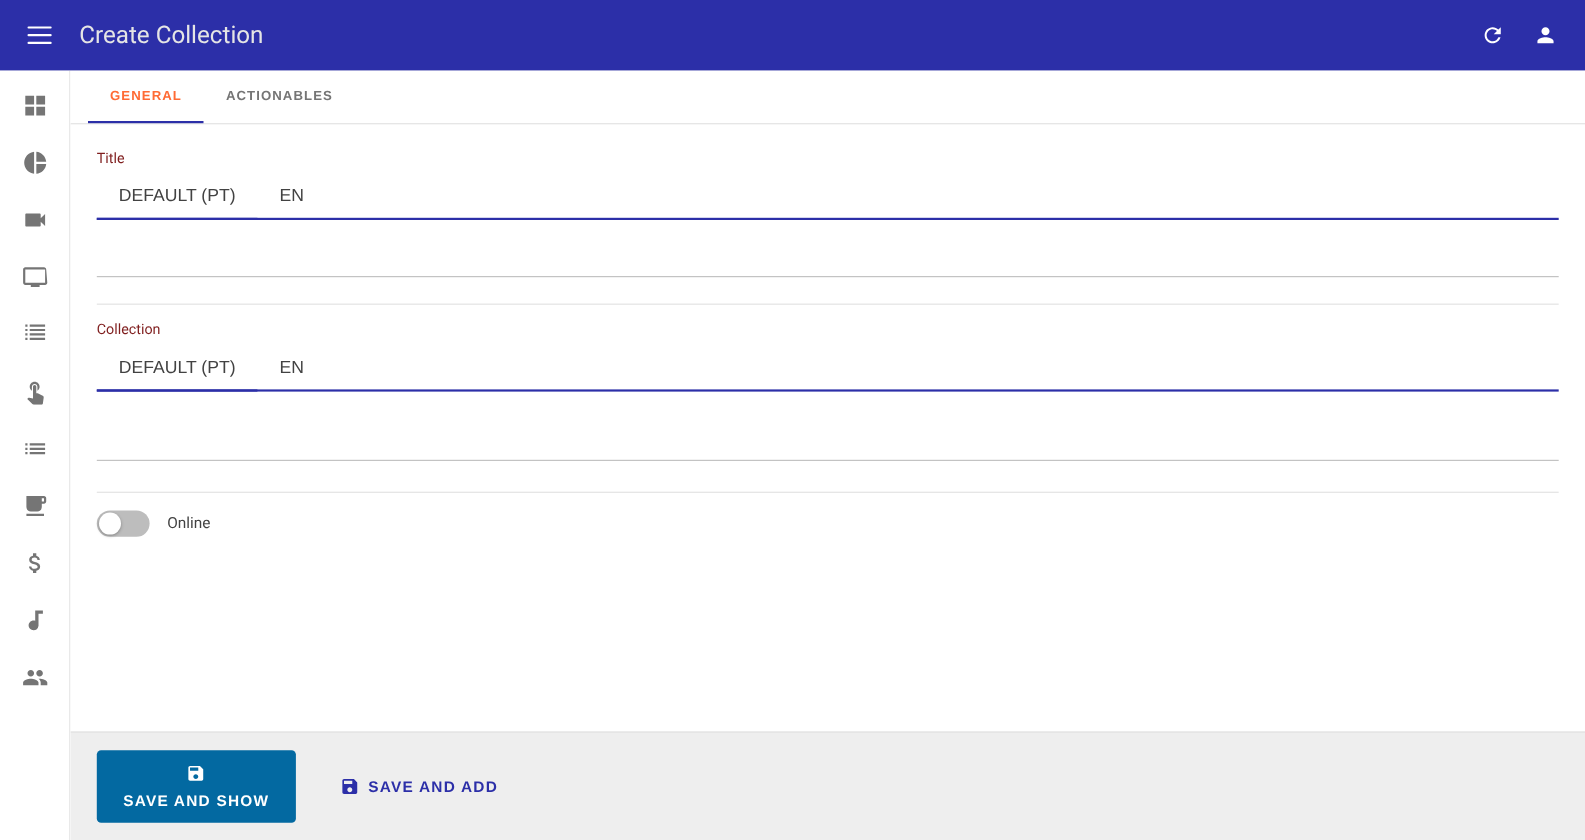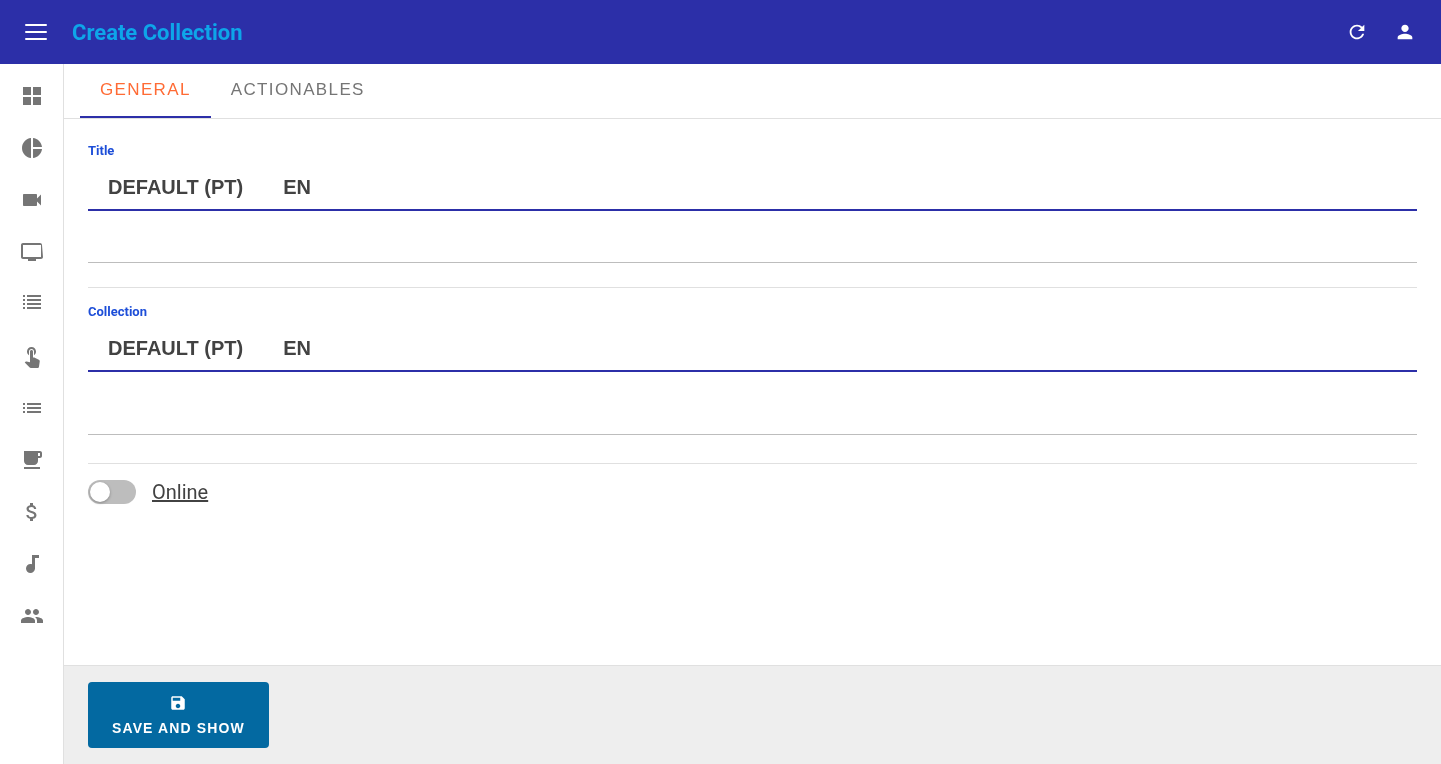--- a/index.html
+++ b/index.html
@@ -18,21 +18,21 @@
     }
     .header-menu-icon {
       width: 40px; height: 40px;
       display: flex; flex-direction: column; justify-content: center; align-items: center; gap: 5px;
       cursor: pointer; margin-right: 16px;
     }
     .header-menu-icon span {
       display: block; width: 22px; height: 2px; background: white; border-radius: 1px;
     }
     .header-title {
-      font-size: 22px; font-weight: 700; flex: 1; color: #0ea5e9;
+      font-size: 22px; font-weight: 400; flex: 1; color: #e5e5e5;
     }
     .header-actions {
       display: flex; align-items: center; gap: 8px;
     }
     .header-icon-btn {
       width: 40px; height: 40px; border-radius: 50%; border: none; background: transparent;
       cursor: pointer; display: flex; align-items: center; justify-content: center; color: white;
     }
     .header-icon-btn svg { fill: white; }
 
@@ -58,44 +58,44 @@
     .main {
       flex: 1; display: flex; flex-direction: column; overflow: hidden; background: white;
     }
 
     
     .tabs {
       display: flex; border-bottom: 1px solid #e0e0e0; background: white;
       padding: 0 16px; flex-shrink: 0;
     }
     .tab {
-      padding: 16px 20px; font-size: 17px; font-weight: 400;
+      padding: 16px 20px; font-size: 12px; font-weight: 700;
       letter-spacing: 0.08em; color: #757575; cursor: pointer; border: none;
       background: transparent; border-bottom: 2px solid transparent;
       text-transform: uppercase; white-space: nowrap;
     }
     .tab.active {
       color: #ff6b35; border-bottom: 2px solid #2c2fa8;
     }
 
     
     .form-area {
       flex: 1; overflow-y: auto; padding: 24px 24px 0 24px;
     }
 
     .field-section { margin-bottom: 24px; }
     .field-label {
-      font-size: 13px; color: #1d4ed8; margin-bottom: 8px; font-weight: 700;
+      font-size: 13px; color: #7f1d1d; margin-bottom: 8px; font-weight: 400;
     }
 
     .lang-tabs {
       display: flex; border-bottom: 2px solid #2c2fa8; margin-bottom: 0;
     }
     .lang-tab {
-      padding: 10px 20px; font-size: 20px; font-weight: 700; cursor: pointer;
+      padding: 10px 20px; font-size: 16px; font-weight: 400; cursor: pointer;
       border: none; background: transparent; color: #424242;
       border-bottom: 2px solid transparent; margin-bottom: -2px;
     }
     .lang-tab.active { border-bottom: 2px solid #2c2fa8; color: #424242; }
 
     .text-input-area {
       width: 100%; border: none; border-bottom: 1px solid #bdbdbd;
       padding: 12px 0; font-size: 16px; outline: none; color: #424242;
       background: transparent; resize: none; min-height: 52px;
     }
@@ -110,21 +110,21 @@
     .toggle input { opacity: 0; width: 0; height: 0; }
     .toggle-slider {
       position: absolute; top: 0; left: 0; right: 0; bottom: 0;
       background: #bdbdbd; border-radius: 12px; transition: 0.2s;
     }
     .toggle-slider::before {
       content: ''; position: absolute; height: 20px; width: 20px;
       left: 2px; bottom: 2px; background: white; border-radius: 50%;
       transition: 0.2s; box-shadow: 0 1px 3px rgba(0,0,0,0.3);
     }
-    .toggle-label { font-size: 20px; color: #424242; text-decoration: underline; }
+    .toggle-label { font-size: 14px; color: #424242; }
 
     
     .footer {
       background: #eeeeee; padding: 16px 24px; display: flex; gap: 16px;
       border-top: 1px solid #e0e0e0; flex-shrink: 0;
     }
     .btn-primary {
       background: #0369a1; color: white; border: none; padding: 12px 24px;
       font-size: 14px; font-weight: 600; letter-spacing: 0.08em;
       border-radius: 4px; cursor: pointer; display: flex; align-items: center; gap: 8px;
@@ -275,15 +275,21 @@
       </div>
     </div>
 
     <div class="footer">
       <button class="btn-primary">
         <svg xmlns="http://www.w3.org/2000/svg" viewBox="0 0 24 24" width="18" height="18" fill="white">
           <path d="M17 3H5c-1.11 0-2 .9-2 2v14c0 1.1.89 2 2 2h14c1.1 0 2-.9 2-2V7l-4-4zm-5 16c-1.66 0-3-1.34-3-3s1.34-3 3-3 3 1.34 3 3-1.34 3-3 3zm3-10H5V5h10v4z"></path>
         </svg>
         <span>SAVE AND SHOW</span>
       </button>
+      <button class="btn-secondary">
+        <svg xmlns="http://www.w3.org/2000/svg" viewBox="0 0 24 24" width="18" height="18" fill="#2c2fa8">
+          <path d="M17 3H5c-1.11 0-2 .9-2 2v14c0 1.1.89 2 2 2h14c1.1 0 2-.9 2-2V7l-4-4zm-5 16c-1.66 0-3-1.34-3-3s1.34-3 3-3 3 1.34 3 3-1.34 3-3 3zm3-10H5V5h10v4z"></path>
+        </svg>
+        <span>SAVE AND ADD</span>
+      </button>
     </div>
   </div>
 </div>
 
 </body></html>

